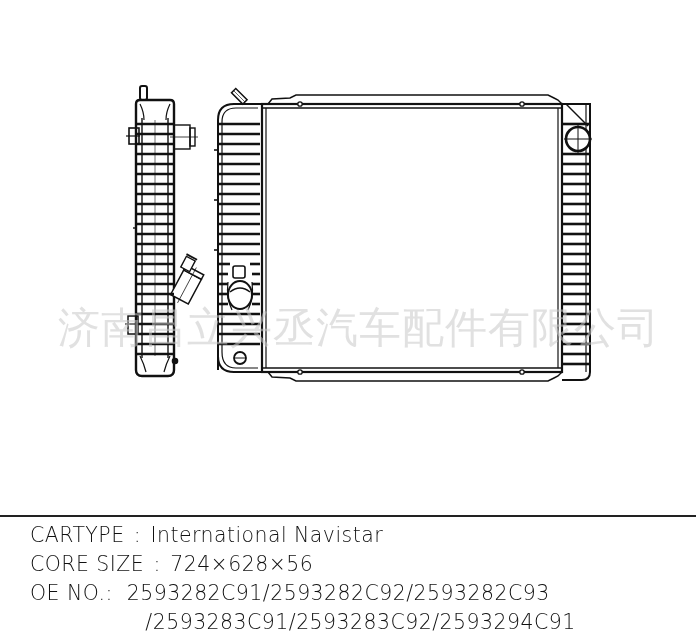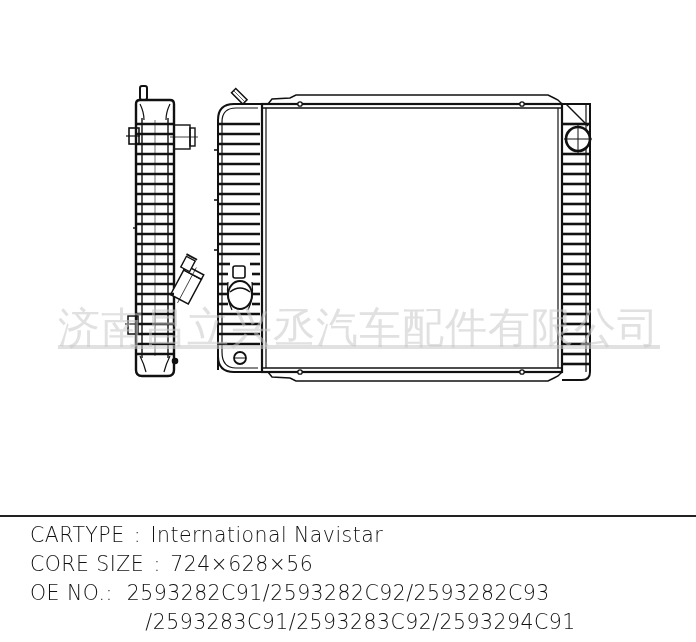--- a/index.html
+++ b/index.html
@@ -3,21 +3,20 @@
   <meta charset="utf-8">
   <style>
     html, body { margin: 0; padding: 0; background: #ffffff; }
     body { width: 696px; height: 642px; position: relative; overflow: hidden; font-family: "DejaVu Sans", sans-serif; }
     #drawing { position: absolute; left: 0; top: 0; width: 696px; height: 516px; }
     #watermark {
       position: absolute; left: 58px; top: 303px; width: 590px; height: 50px;
       font-family: "DejaVu Sans", sans-serif; font-size: 42px; line-height: 50px;
       color: rgba(200,200,200,0.55); letter-spacing: 1px; white-space: nowrap;
       pointer-events: none;
-      text-decoration: underline;
     }
     #divider { position: absolute; left: 0; top: 515px; width: 696px; height: 2px; background: #222; }
     #specs { position: absolute; left: 30px; top: 520px; width: 660px; }
     .spec-line {
       font-family: "DejaVu Sans", sans-serif; font-size: 22px; line-height: 29px;
       color: #111; white-space: nowrap; font-weight: 300; letter-spacing: 0.5px;
       transform: scaleX(0.93); transform-origin: left center;
     }
     .spec-line .label { display: inline-block; }
     .spec-line .sep { display: inline-block; margin: 0 10px 0 10px; }

